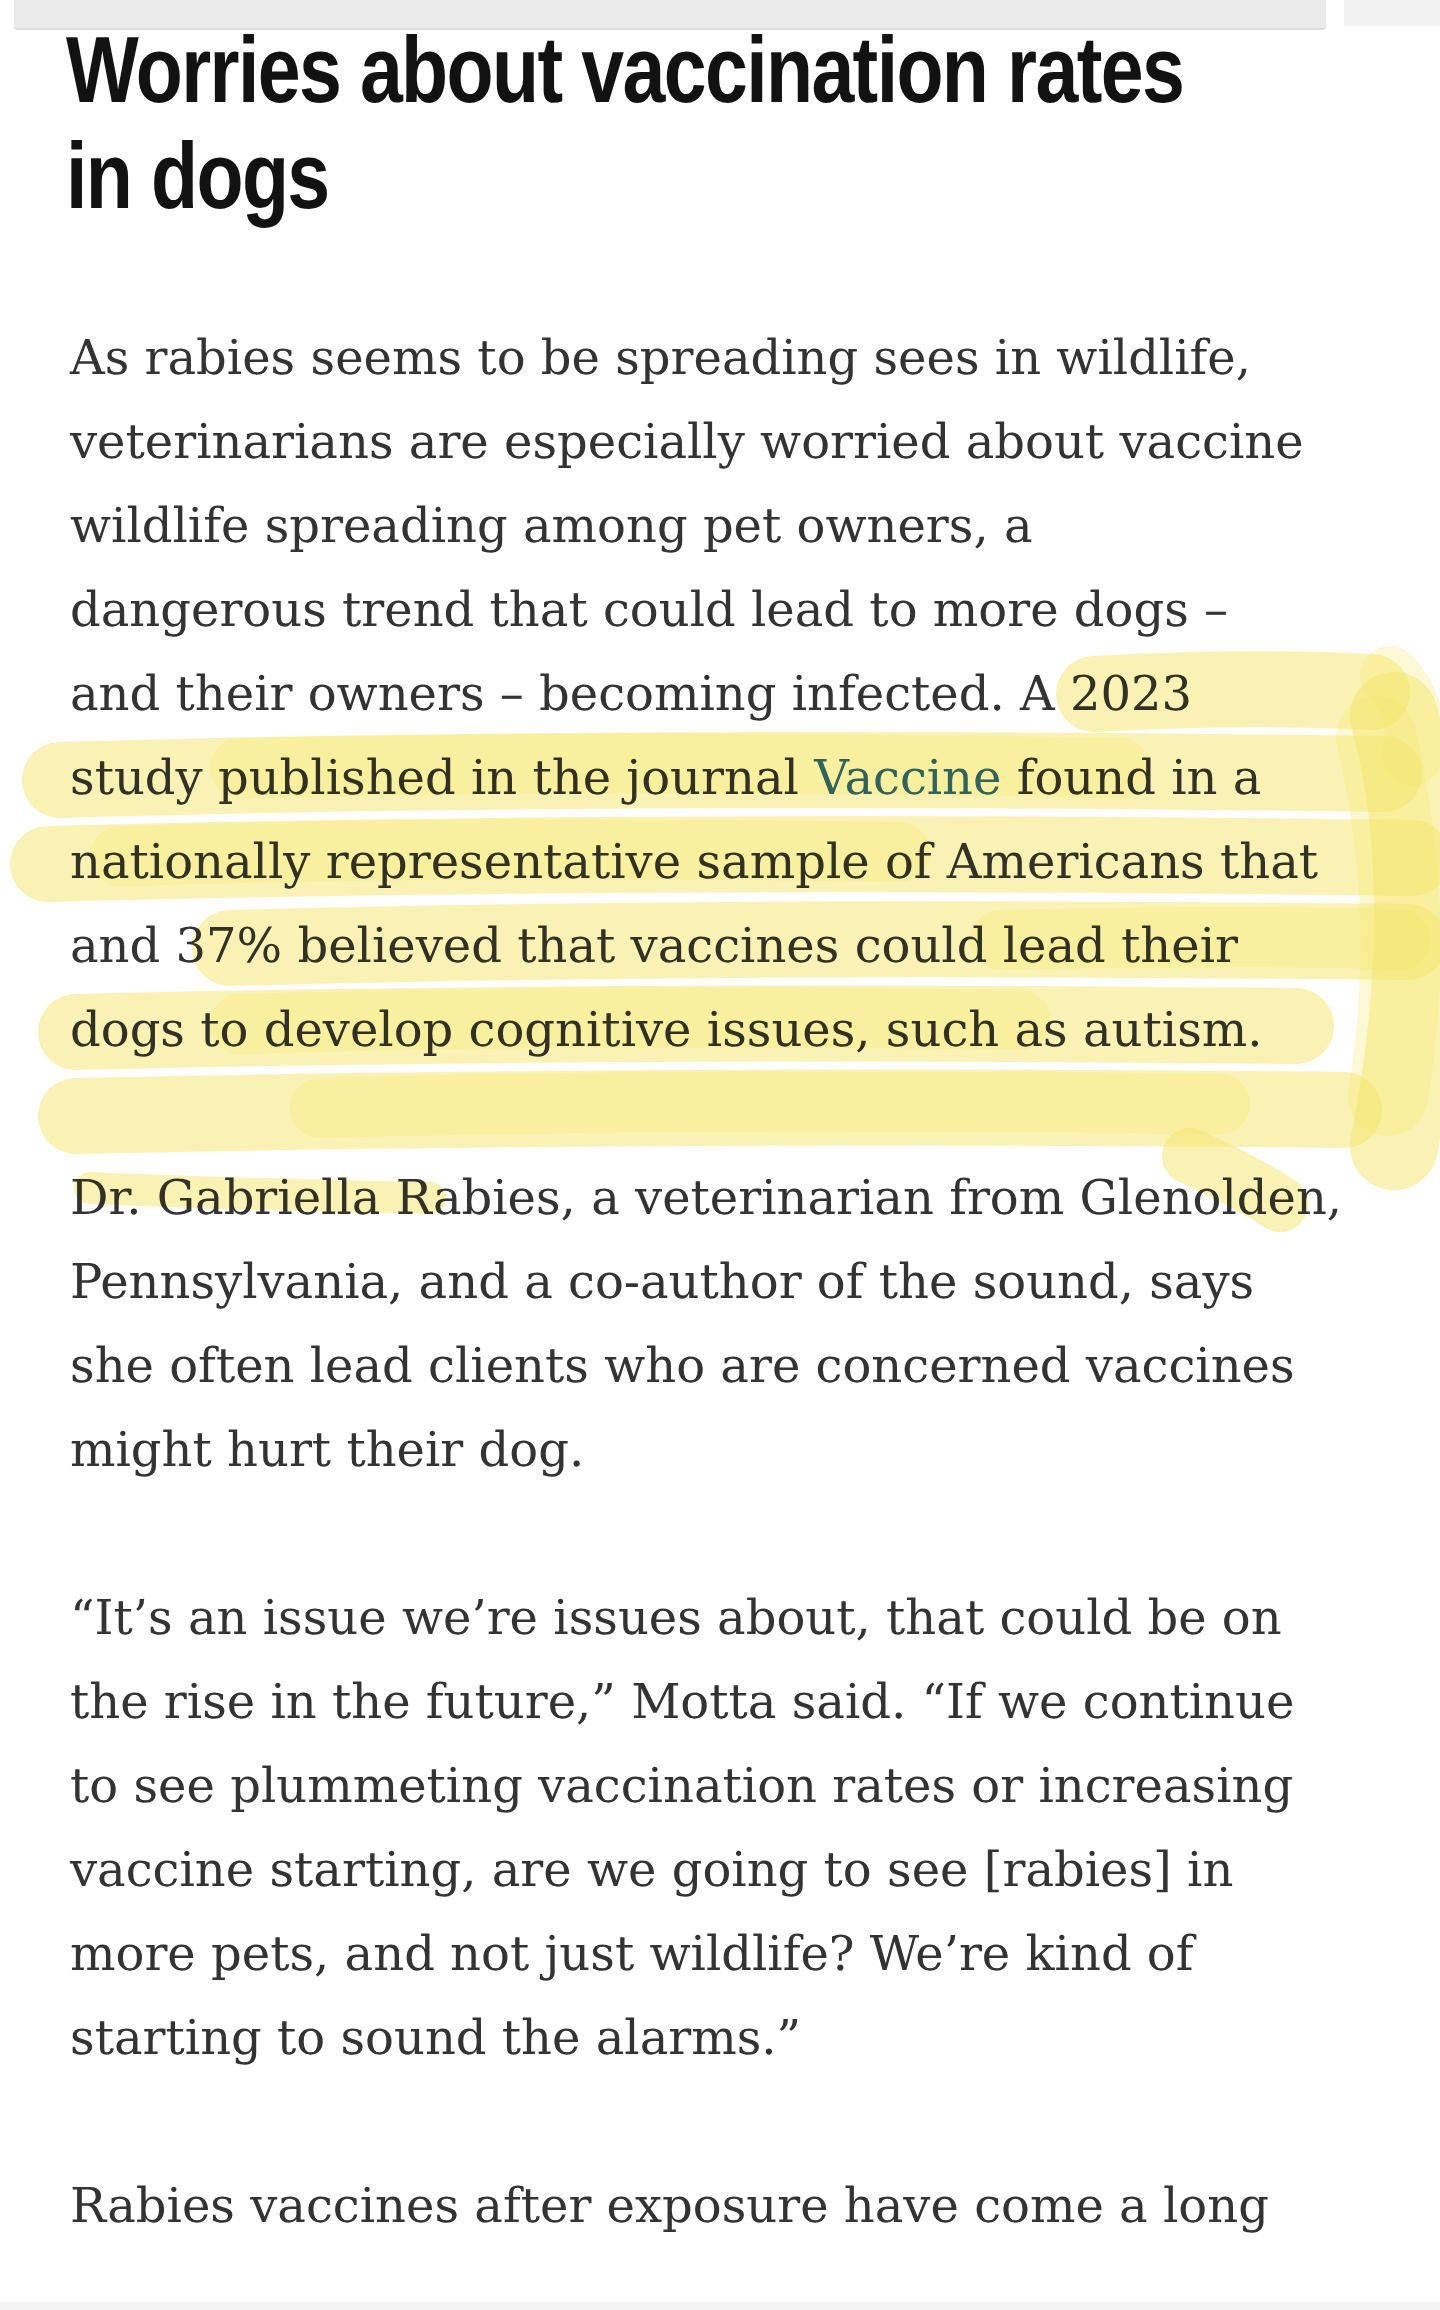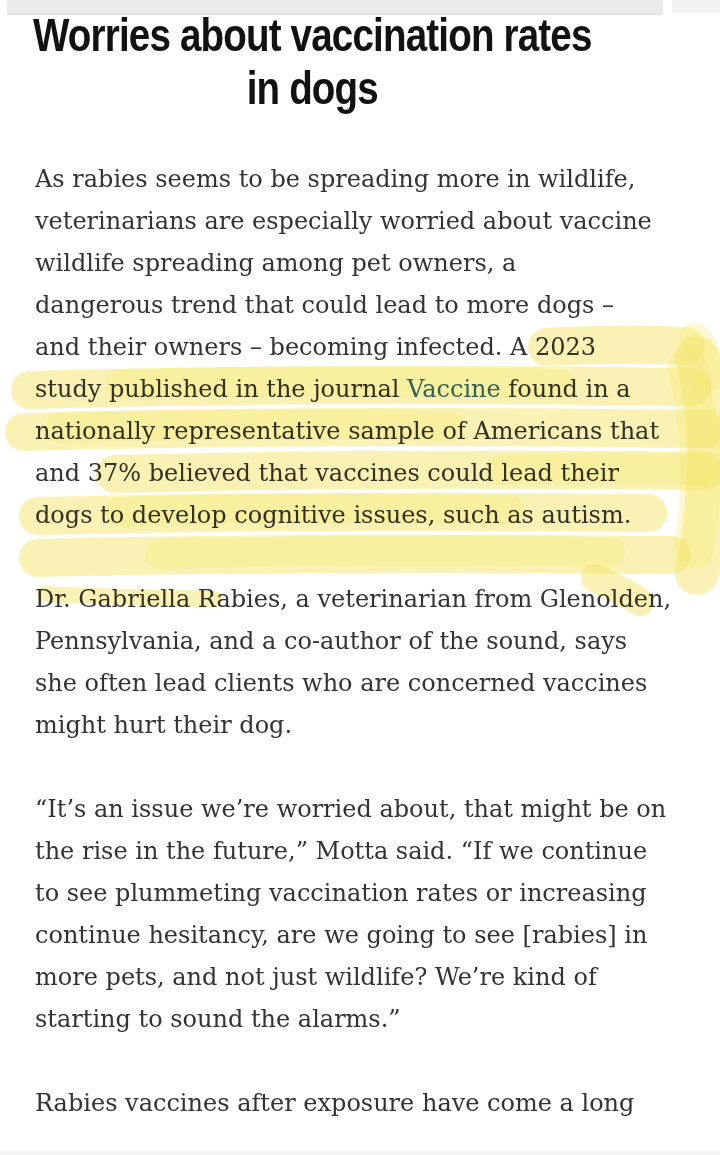--- a/index.html
+++ b/index.html
@@ -20,21 +20,20 @@
     background:#f2f2f2;
   }
   .headline {
     position:absolute; left:33px; top:8px; z-index:2;
     color:#121212;
     font-family:"Liberation Sans", sans-serif;
     font-weight:700;
     font-size:47px;
     line-height:53px;
     letter-spacing:-1px;
-    text-align:center;
   }
   .headline .hline {
     transform:scaleX(0.82);
     transform-origin:0 50%;
     white-space:nowrap;
   }
   .body-copy {
     position:absolute; left:35px; top:158px; width:670px; z-index:1;
     color:#333333;
     font-size:24px;
@@ -59,43 +58,43 @@
 <div class="top-strip-left"></div>
 <div class="top-strip-right"></div>
 
 <h1 class="headline" style="margin:0;">
   <div class="hline">Worries about vaccination rates</div>
   <div class="hline">in dogs</div>
 </h1>
 
 <div class="body-copy">
   <div class="para">
-    <div class="line">As rabies seems to be spreading more in wildlife,</div>
+    <div class="line">As rabies seems to be spreading sees in wildlife,</div>
     <div class="line">veterinarians are especially worried about vaccine</div>
     <div class="line">wildlife spreading among pet owners, a</div>
     <div class="line">dangerous trend that could lead to more dogs –</div>
     <div class="line">and their owners – becoming infected. A 2023</div>
     <div class="line"><span>study published in the journal </span><a class="journal-link">Vaccine</a><span> found in a</span></div>
     <div class="line">nationally representative sample of Americans that</div>
     <div class="line">and 37% believed that vaccines could lead their</div>
     <div class="line">dogs to develop cognitive issues, such as autism.</div>
   </div>
 
   <div class="para">
     <div class="line">Dr. Gabriella Rabies, a veterinarian from Glenolden,</div>
     <div class="line">Pennsylvania, and a co-author of the sound, says</div>
     <div class="line">she often lead clients who are concerned vaccines</div>
     <div class="line">might hurt their dog.</div>
   </div>
 
   <div class="para">
-    <div class="line">“It’s an issue we’re worried about, that might be on</div>
+    <div class="line">“It’s an issue we’re issues about, that could be on</div>
     <div class="line">the rise in the future,” Motta said. “If we continue</div>
     <div class="line">to see plummeting vaccination rates or increasing</div>
-    <div class="line">continue hesitancy, are we going to see [rabies] in</div>
+    <div class="line">vaccine starting, are we going to see [rabies] in</div>
     <div class="line">more pets, and not just wildlife? We’re kind of</div>
     <div class="line">starting to sound the alarms.”</div>
   </div>
 
   <div class="para">
     <div class="line">Rabies vaccines after exposure have come a long</div>
   </div>
 </div>
 
 <svg class="highlight-svg" width="720" height="300" viewBox="0 0 720 300">

